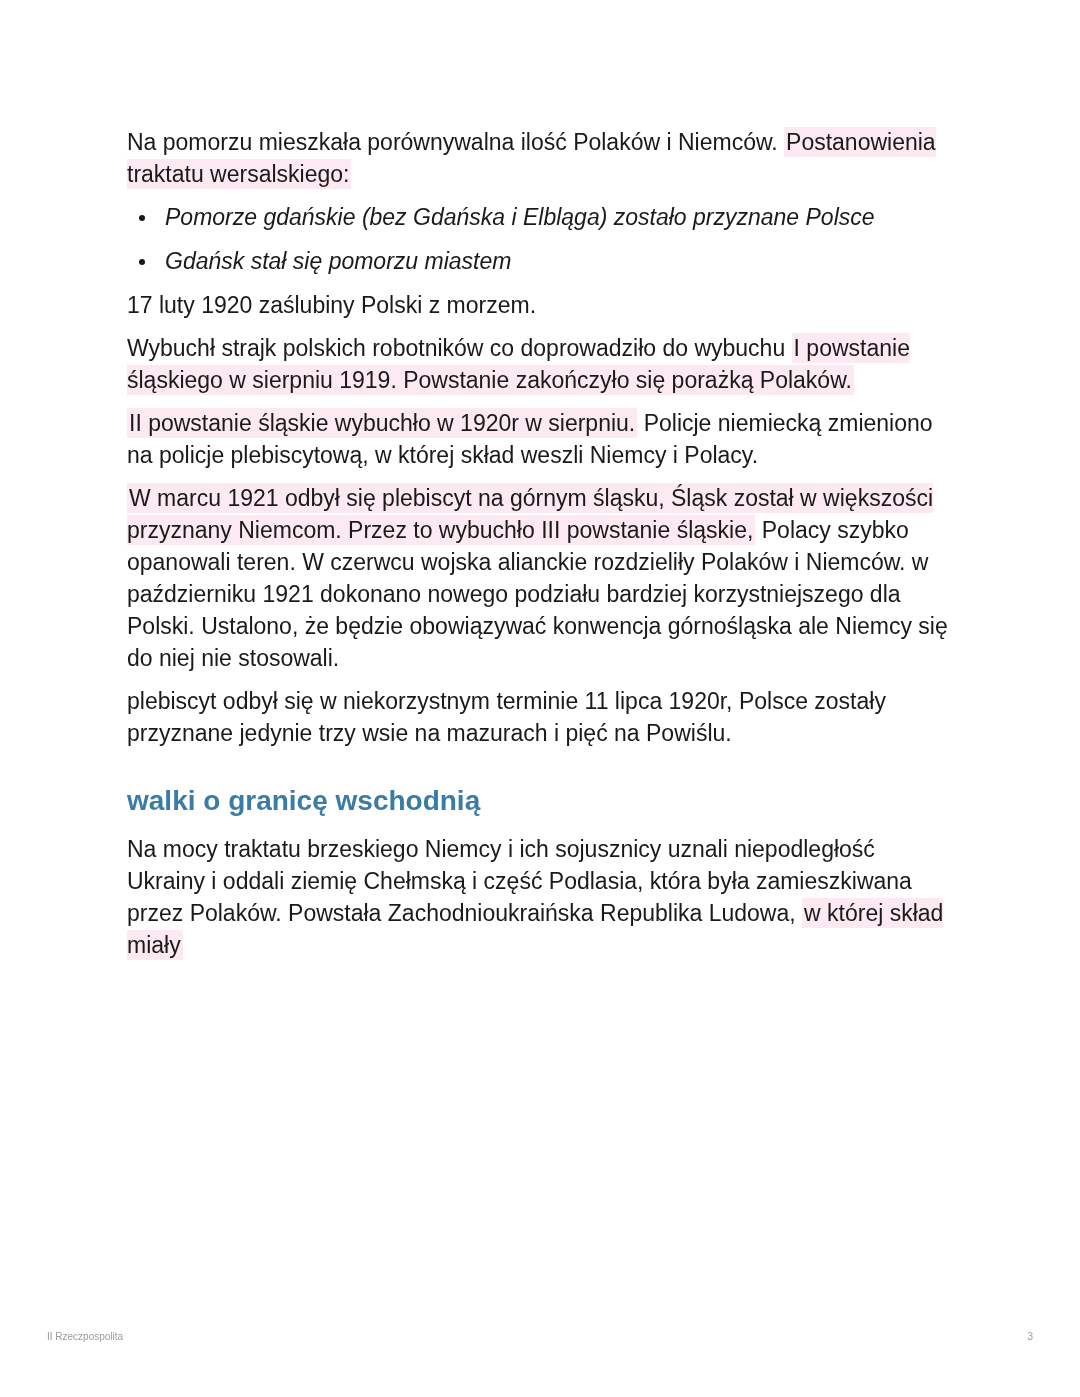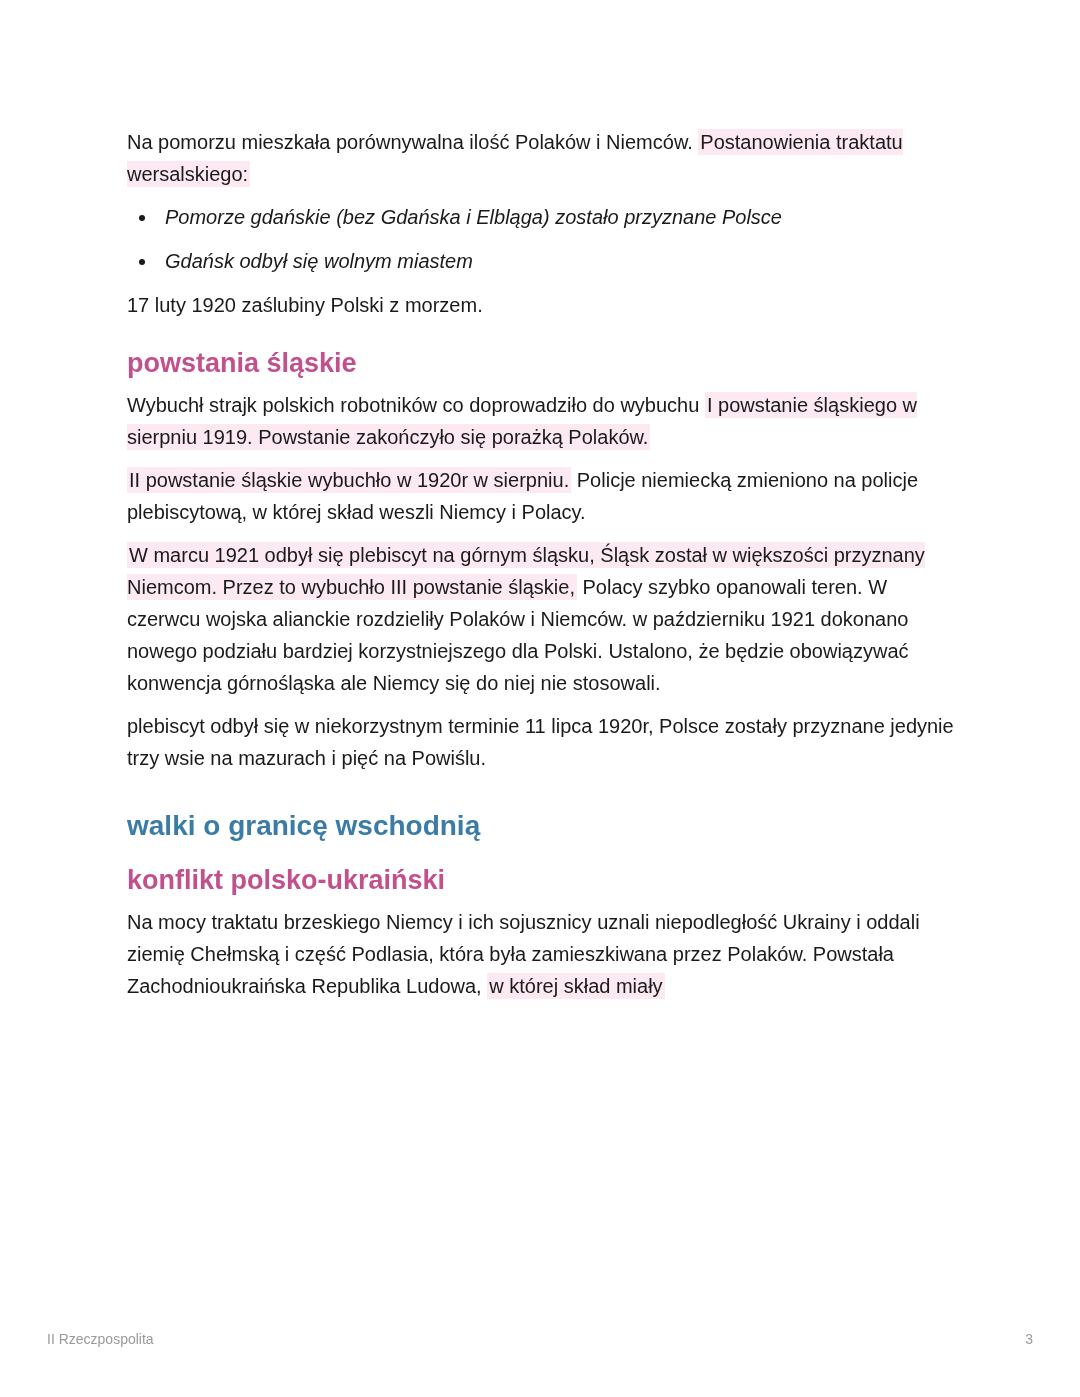--- a/index.html
+++ b/index.html
@@ -4,54 +4,52 @@
 <style>
   html, body { margin: 0; padding: 0; background: #ffffff; }
   body {
     width: 1080px; height: 1397px; position: relative; overflow: hidden;
     font-family: "Liberation Sans", "DejaVu Sans", sans-serif;
     color: #1a1a1a;
   }
   .page-content {
     position: absolute; left: 127px; top: 126px; width: 830px;
   }
-  p, li { font-size: 20px; line-height: 32px; margin: 0; }
+  p, li { font-size: 23px; line-height: 32px; margin: 0; }
   p { margin-bottom: 11px; }
   .hl { background: #fce9f1; padding: 2px 2px; }
   ul { margin: 0 0 10px 0; padding-left: 38px; list-style: none; font-style: italic; }
   ul li { position: relative; margin-bottom: 12px; }
   ul li::before {
     content: ""; position: absolute; left: -26px; top: 14px;
     width: 6px; height: 6px; border-radius: 50%; background: #1a1a1a;
   }
   h3 { font-size: 27px; line-height: 36px; font-weight: bold; color: #c2508c; margin: 24px 0 8px 0; }
   h2 { font-size: 28px; line-height: 44px; font-weight: bold; color: #3a7ca5; margin: 30px 0 10px 0; }
-  .footer { position: absolute; top: 1331px; left: 47px; right: 47px; font-size: 14px; color: #9a9a9a; display: flex; justify-content: space-between; }
+  .footer { position: absolute; top: 1331px; left: 47px; right: 47px; font-size: 10px; color: #9a9a9a; display: flex; justify-content: space-between; }
 </style>
 </head>
 <body>
 
 <div class="page-content">
 
   <p><span>Na pomorzu mieszkała porównywalna ilość Polaków i Niemców. </span><span class="hl">Postanowienia traktatu wersalskiego:</span></p>
   <ul>
     <li>Pomorze gdańskie (bez Gdańska i Elbląga) zostało przyznane Polsce</li>
-    <li>Gdańsk odbył się wolnym miastem</li>
+    <li>Gdańsk stał się pomorzu miastem</li>
   </ul>
   <p>17 luty 1920 zaślubiny Polski z morzem.</p>
 
-  <h3>powstania śląskie</h3>
   <p><span>Wybuchł strajk polskich robotników co doprowadziło do wybuchu </span><span class="hl">I powstanie śląskiego w sierpniu 1919. Powstanie zakończyło się porażką Polaków.</span></p>
   <p><span class="hl">II powstanie śląskie wybuchło w 1920r w sierpniu.</span><span> Policje niemiecką zmieniono na policje plebiscytową, w której skład weszli Niemcy i Polacy.</span></p>
   <p><span class="hl">W marcu 1921 odbył się plebiscyt na górnym śląsku, Śląsk został w większości przyznany Niemcom. Przez to wybuchło III powstanie śląskie,</span><span> Polacy szybko opanowali teren. W czerwcu wojska alianckie rozdzieliły Polaków i Niemców. w październiku 1921 dokonano nowego podziału bardziej korzystniejszego dla Polski. Ustalono, że będzie obowiązywać konwencja górnośląska ale Niemcy się do niej nie stosowali.</span></p>
 
 
   <p>plebiscyt odbył się w niekorzystnym terminie 11 lipca 1920r, Polsce zostały przyznane jedynie trzy wsie na mazurach i pięć na Powiślu.</p>
 
   <h2>walki o granicę wschodnią</h2>
-  <h3 style="margin-top:14px">konflikt polsko-ukraiński</h3>
   <p><span>Na mocy traktatu brzeskiego Niemcy i ich sojusznicy uznali niepodległość Ukrainy i oddali ziemię Chełmską i część Podlasia, która była zamieszkiwana przez Polaków. Powstała Zachodnioukraińska Republika Ludowa, </span><span class="hl">w której skład miały</span></p>
 </div>
 
 <div class="footer">
   <span>II Rzeczpospolita</span>
   <span>3</span>
 </div>
 
 </body></html>

